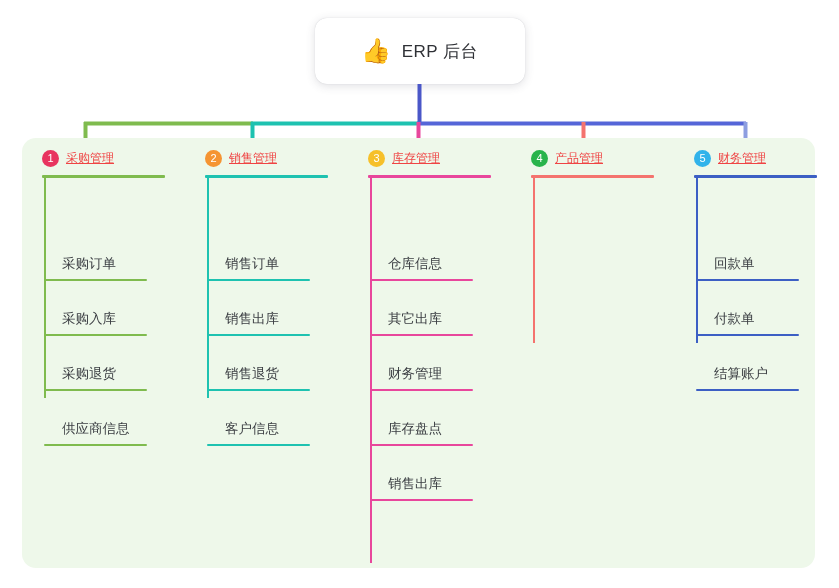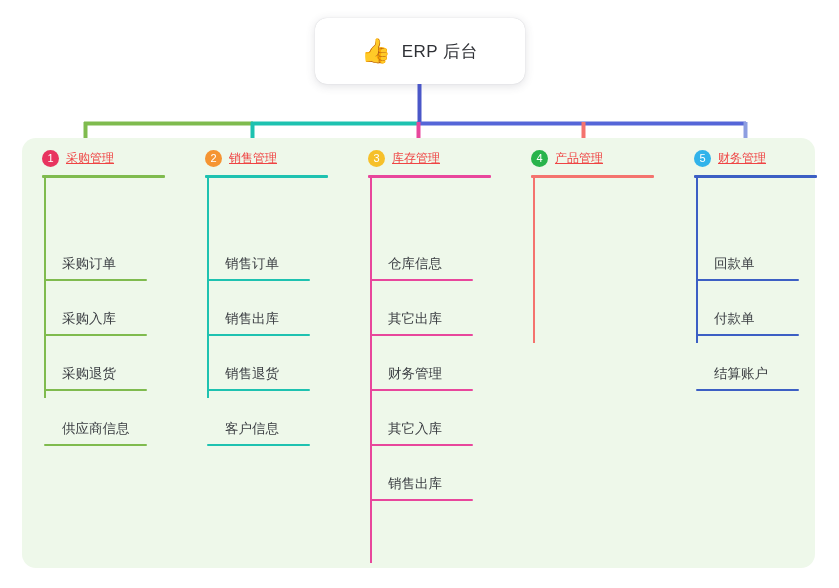--- a/index.html
+++ b/index.html
@@ -250,21 +250,21 @@
           </div>
           <div class="item">
             <span class="item-label">其它出库</span>
             <div class="item-rule" style="background: rgb(232, 71, 156);"></div>
           </div>
           <div class="item">
             <span class="item-label">财务管理</span>
             <div class="item-rule" style="background: rgb(232, 71, 156);"></div>
           </div>
           <div class="item">
-            <span class="item-label">其它入库</span>
+            <span class="item-label">库存盘点</span>
             <div class="item-rule" style="background: rgb(232, 71, 156);"></div>
           </div>
           <div class="item">
             <span class="item-label">销售出库</span>
             <div class="item-rule" style="background: rgb(232, 71, 156);"></div>
           </div>
         </div>
       </div>
       <div class="column">
         <div class="col-header">

